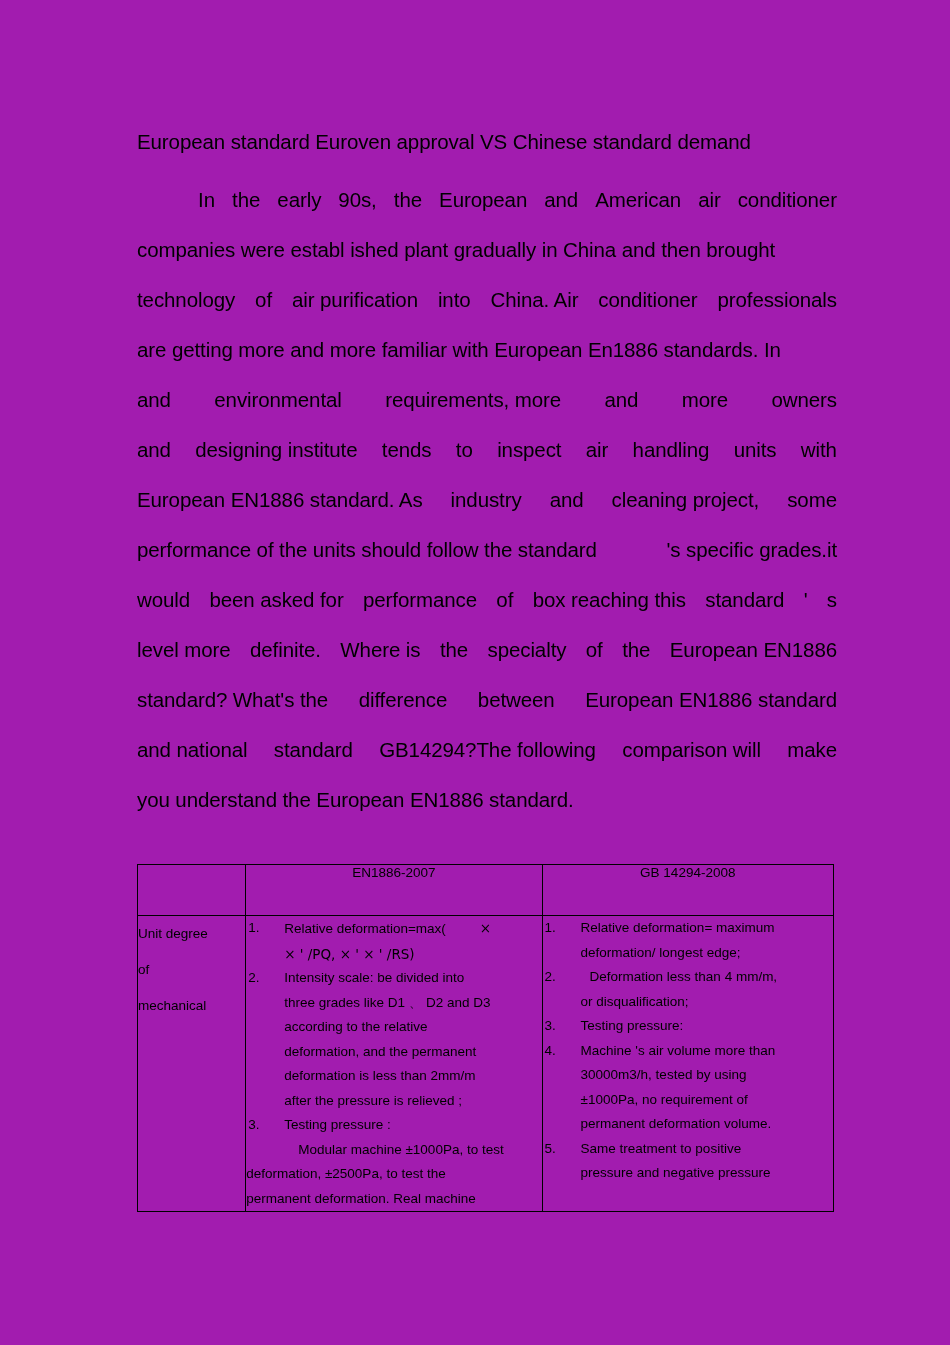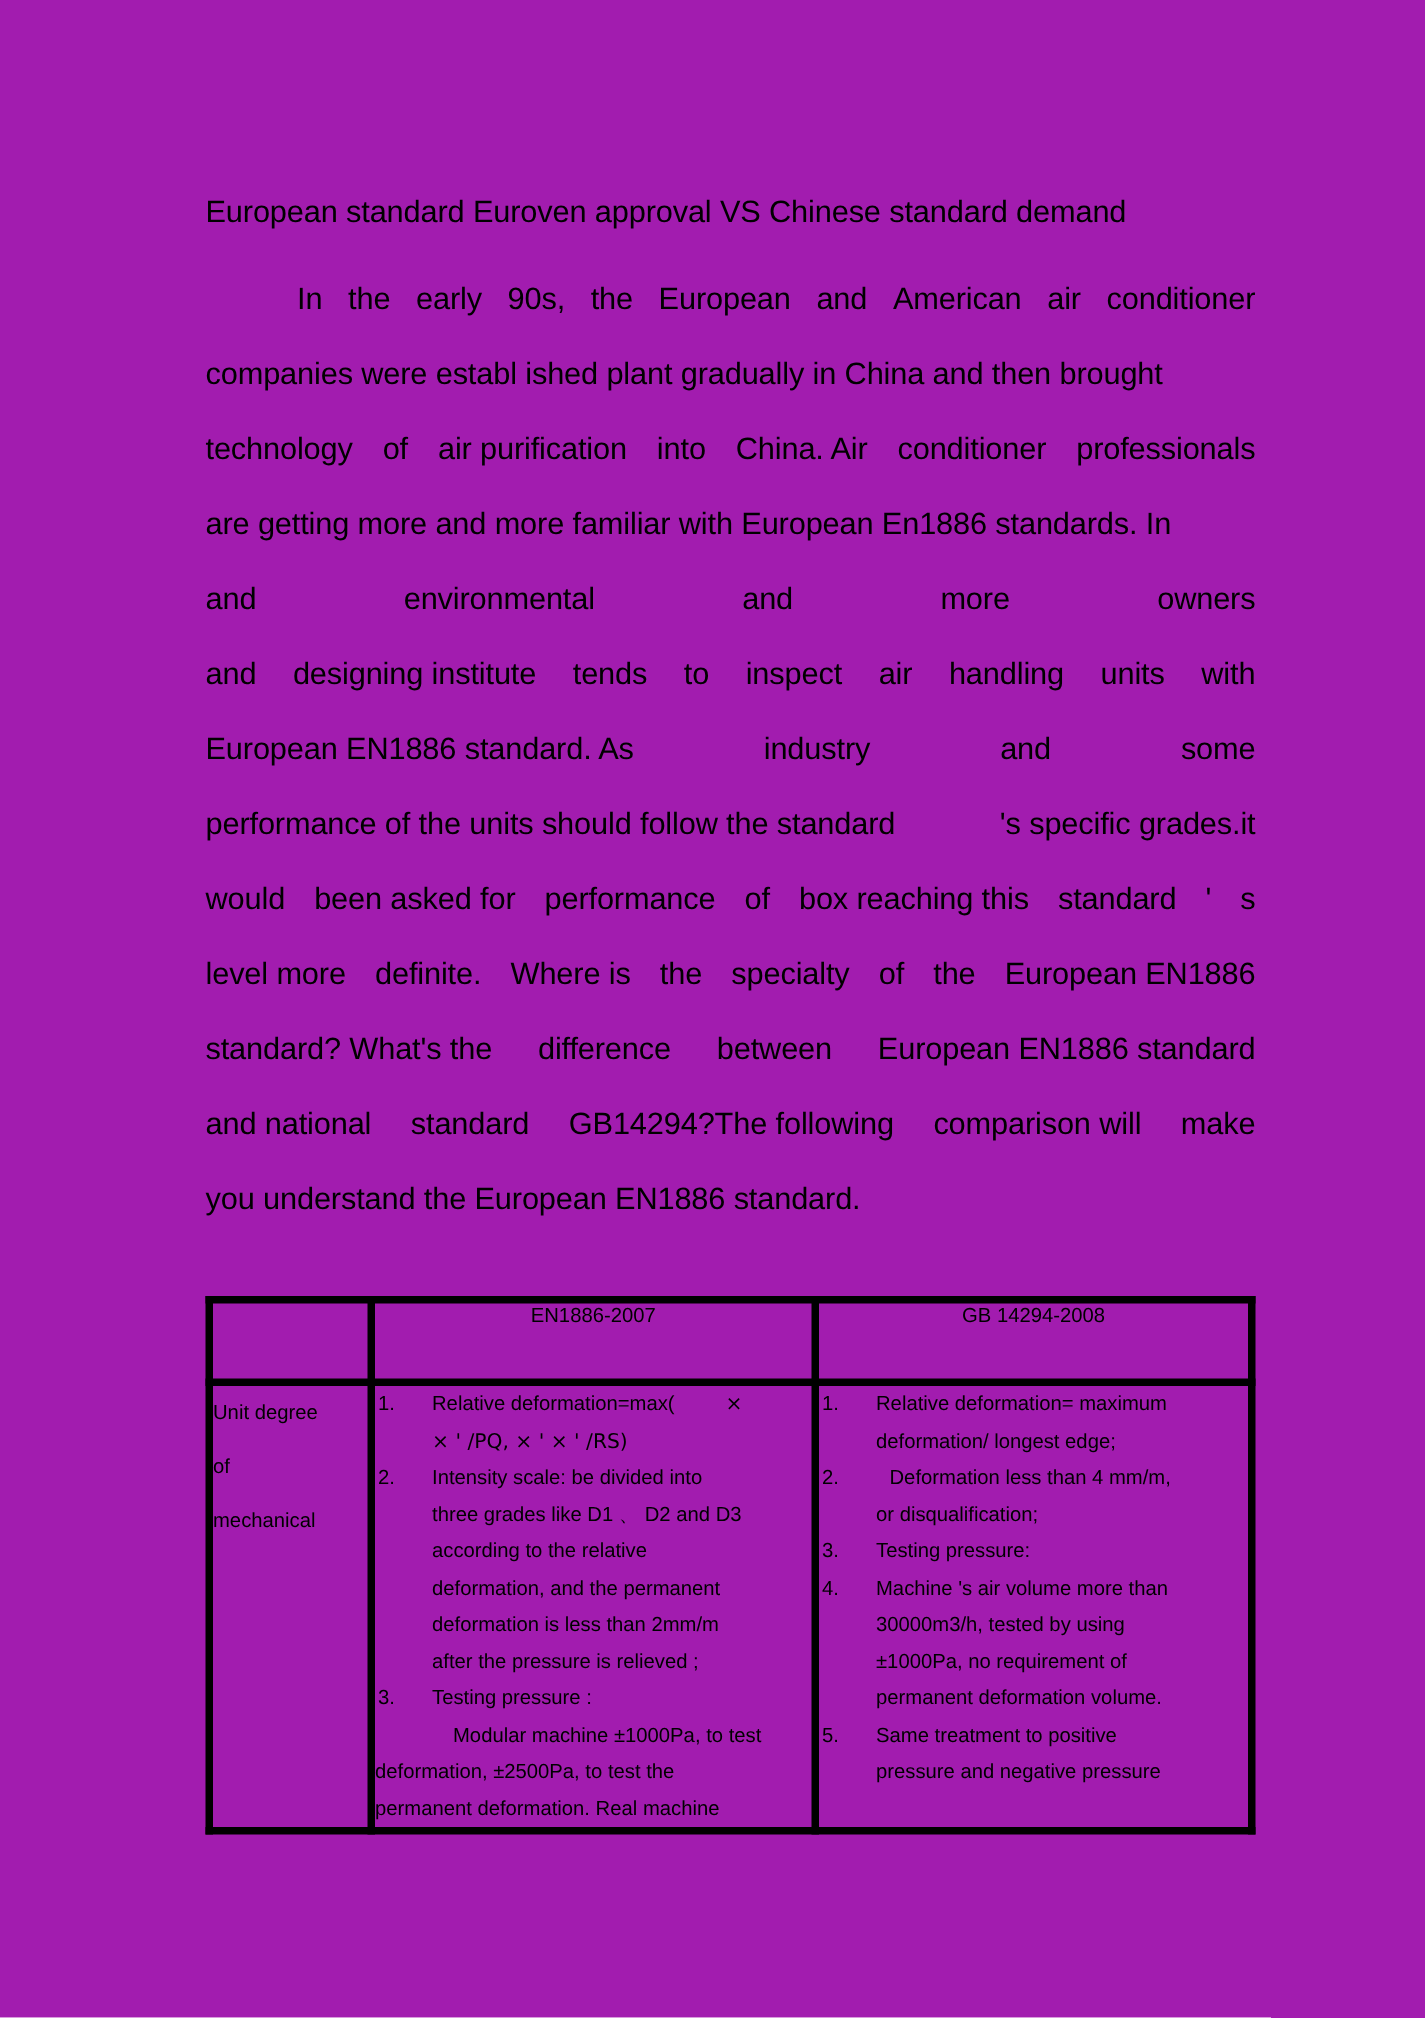--- a/index.html
+++ b/index.html
@@ -65,21 +65,21 @@
     position: absolute;
     left: 137px;
     top: 864px;
     width: 697px;
     border-collapse: collapse;
     table-layout: fixed;
     font-size: 13px;
   }
   .cmp-table td,
   .cmp-table th {
-    border: 5px solid #000000;
+    border: 1px solid #000000;
     vertical-align: top;
     padding: 0;
     font-weight: normal;
   }
   .col-label  { width: 108px; }
   .col-en     { width: 296px; }
   .col-gb     { width: 291px; }
 
   .hdr-cell {
     height: 50px;
@@ -158,20 +158,21 @@
         <span>conditioner</span>
         <span>professionals</span>
       </span>
 
       <span class="para-line">are getting more and more familiar with European En1886 standards. In</span>
 
 
       <span class="para-line justify">
         <span>and</span>
         <span>environmental</span>
+        <span>requirements, more</span>
         <span>and</span>
         <span>more</span>
         <span>owners</span>
       </span>
 
       <span class="para-line justify">
         <span>and</span>
         <span>designing institute</span>
         <span>tends</span>
         <span>to</span>
@@ -179,20 +180,21 @@
         <span>air</span>
         <span>handling</span>
         <span>units</span>
         <span>with</span>
       </span>
 
       <span class="para-line justify">
         <span>European EN1886 standard. As</span>
         <span>industry</span>
         <span>and</span>
+        <span>cleaning project,</span>
         <span>some</span>
       </span>
 
       <span class="para-line justify">
         <span>performance of the units should follow the standard</span>
         <span>'s specific grades.it</span>
       </span>
 
       <span class="para-line justify">
         <span>would</span>

